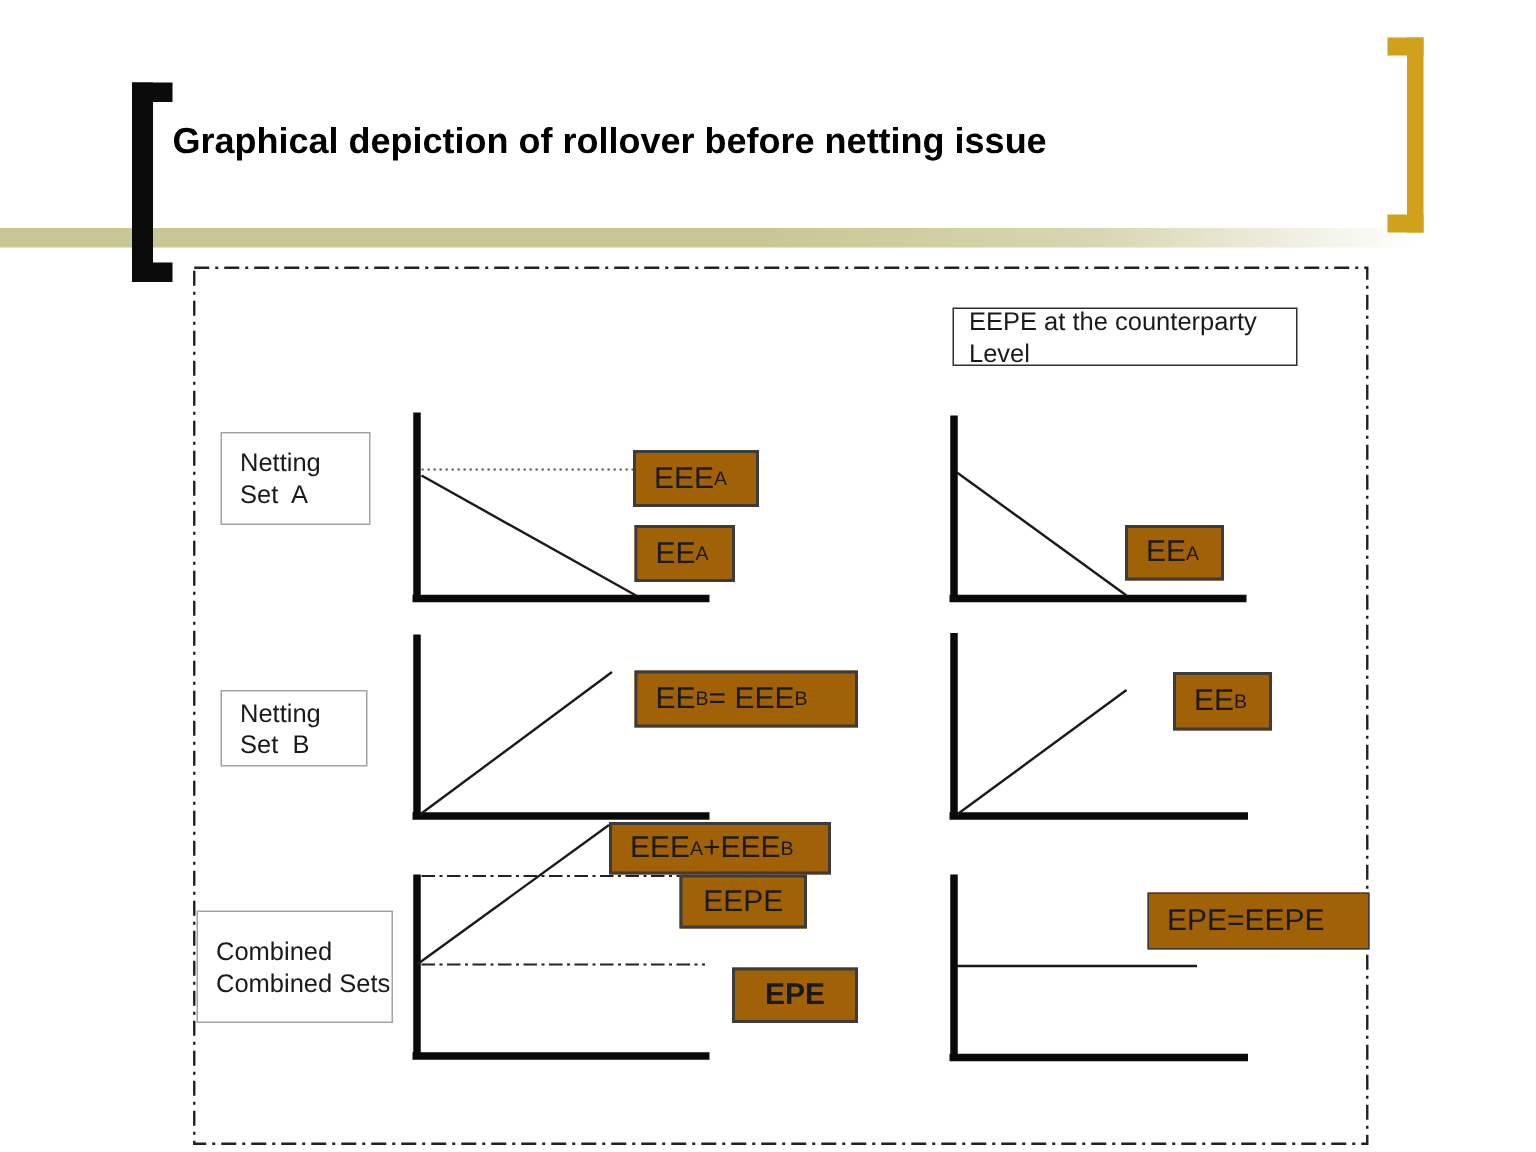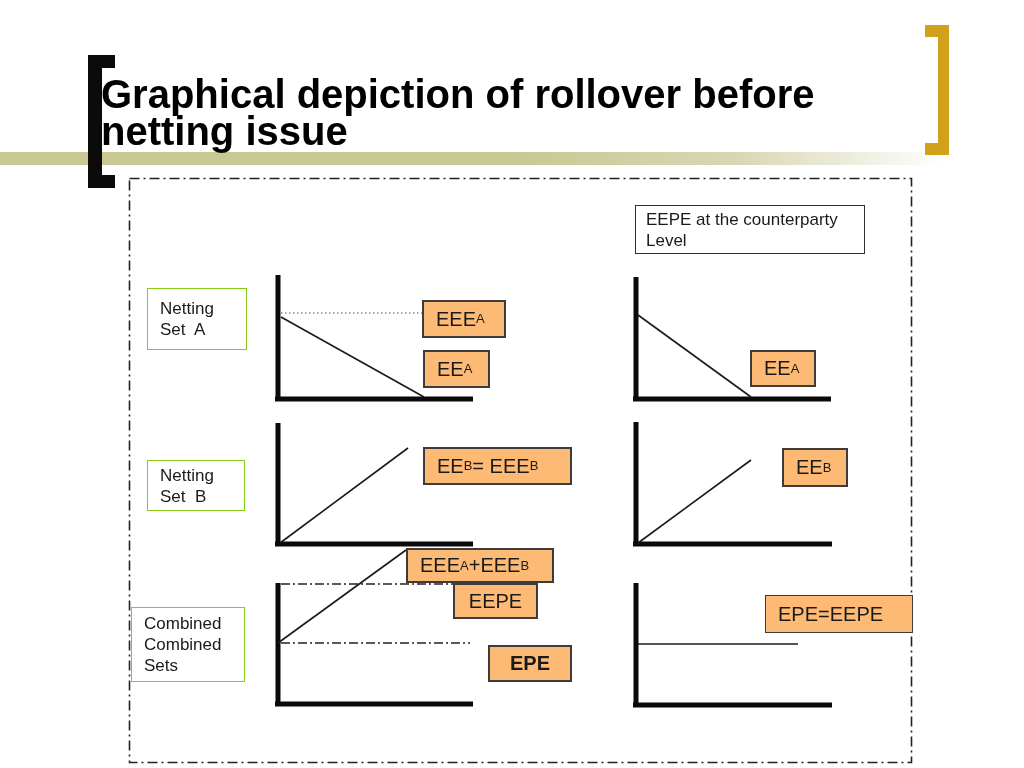--- a/index.html
+++ b/index.html
@@ -16,34 +16,34 @@
     position:absolute;left:88px;top:55px;width:27px;height:133px;box-sizing:border-box;
     border-left:14px solid #0b0b0b;border-top:13px solid #0b0b0b;border-bottom:13px solid #0b0b0b;
     z-index:3;
   }
   .bracket-right{
     position:absolute;left:925px;top:25px;width:24px;height:130px;box-sizing:border-box;
     border-right:11px solid #d1a11b;border-top:12px solid #d1a11b;border-bottom:12px solid #d1a11b;
     z-index:3;
   }
   .title{
-    position:absolute;left:101px;top:76px;width:800px;margin:0;
-    font-size:40px;font-weight:bold;line-height:37px;color:#000;z-index:2;
+    position:absolute;left:115px;top:76px;width:800px;margin:0;
+    font-size:24px;font-weight:bold;line-height:37px;color:#000;z-index:2;
   }
   svg.lines{position:absolute;left:0;top:0;z-index:4;}
   .lbox{
-    position:absolute;box-sizing:border-box;background:#ffffff;border:2px solid #84cc16;
+    position:absolute;box-sizing:border-box;background:#ffffff;border:2px solid #a3a3a3;
     display:flex;flex-direction:column;justify-content:center;
     font-size:17px;line-height:21px;z-index:5;
   }
   .lbox .pre{white-space:pre-wrap;display:block;padding-left:12px;}
   .lbox.header{border-width:1px;border-color:#2f2f2f;}
   .lbox.header span{display:block;padding-left:10px;}
   .fbox{
-    position:absolute;box-sizing:border-box;background:#fdba74;border:2px solid #3c3c3c;
+    position:absolute;box-sizing:border-box;background:#a16207;border:2px solid #3c3c3c;
     display:flex;align-items:center;font-size:20px;z-index:5;padding-left:12px;
   }
   .fbox.centered{justify-content:center;padding-left:0;}
   .fbox sub{font-size:13px;line-height:0;}
 </style>
 </head>
 <body>
 
 <div class="slide">
 
@@ -78,33 +78,33 @@
     <line x1="275" y1="704" x2="473" y2="704" stroke="#0a0a0a" stroke-width="5"></line>
     <line x1="278" y1="643" x2="406" y2="550" stroke="#1a1a1a" stroke-width="1.6"></line>
     <line x1="281" y1="584" x2="455" y2="584" stroke="#222222" stroke-width="1.4" stroke-dasharray="9 3 2 3"></line>
     <line x1="281" y1="643" x2="470" y2="643" stroke="#222222" stroke-width="1.4" stroke-dasharray="9 3 2 3"></line>
 
     <line x1="636" y1="583" x2="636" y2="707" stroke="#0a0a0a" stroke-width="5"></line>
     <line x1="633" y1="705" x2="832" y2="705" stroke="#0a0a0a" stroke-width="5"></line>
     <line x1="638" y1="644" x2="798" y2="644" stroke="#1a1a1a" stroke-width="1.6"></line>
   </svg>
 
-  <div class="lbox header" style="left:635px;top:205px;width:230px;height:49px;">
+  <div class="lbox header" style="left:635px;top:205px;width:230px;height:39px;">
     <span>EEPE at the counterparty Level</span>
   </div>
 
   <div class="lbox" style="left:147px;top:288px;width:100px;height:62px;border-width:1.5px;">
     <span class="pre">Netting</span>
     <span class="pre">Set  A</span>
   </div>
   <div class="lbox" style="left:147px;top:460px;width:98px;height:51px;border-width:1.5px;">
     <span class="pre">Netting</span>
     <span class="pre">Set  B</span>
   </div>
-  <div class="lbox" style="left:131px;top:607px;width:114px;height:75px;border-width:1.5px;">
+  <div class="lbox" style="left:131px;top:607px;width:131px;height:75px;border-width:1.5px;">
     <span class="pre">Combined</span>
     <span class="pre">Combined Sets</span>
   </div>
 
   <div class="fbox" style="left:422px;top:300px;width:84px;height:38px;">
     <span>EEE</span>
       <sub>A</sub>
   </div>
   <div class="fbox" style="left:423px;top:350px;width:67px;height:38px;">
     <span>EE</span>

